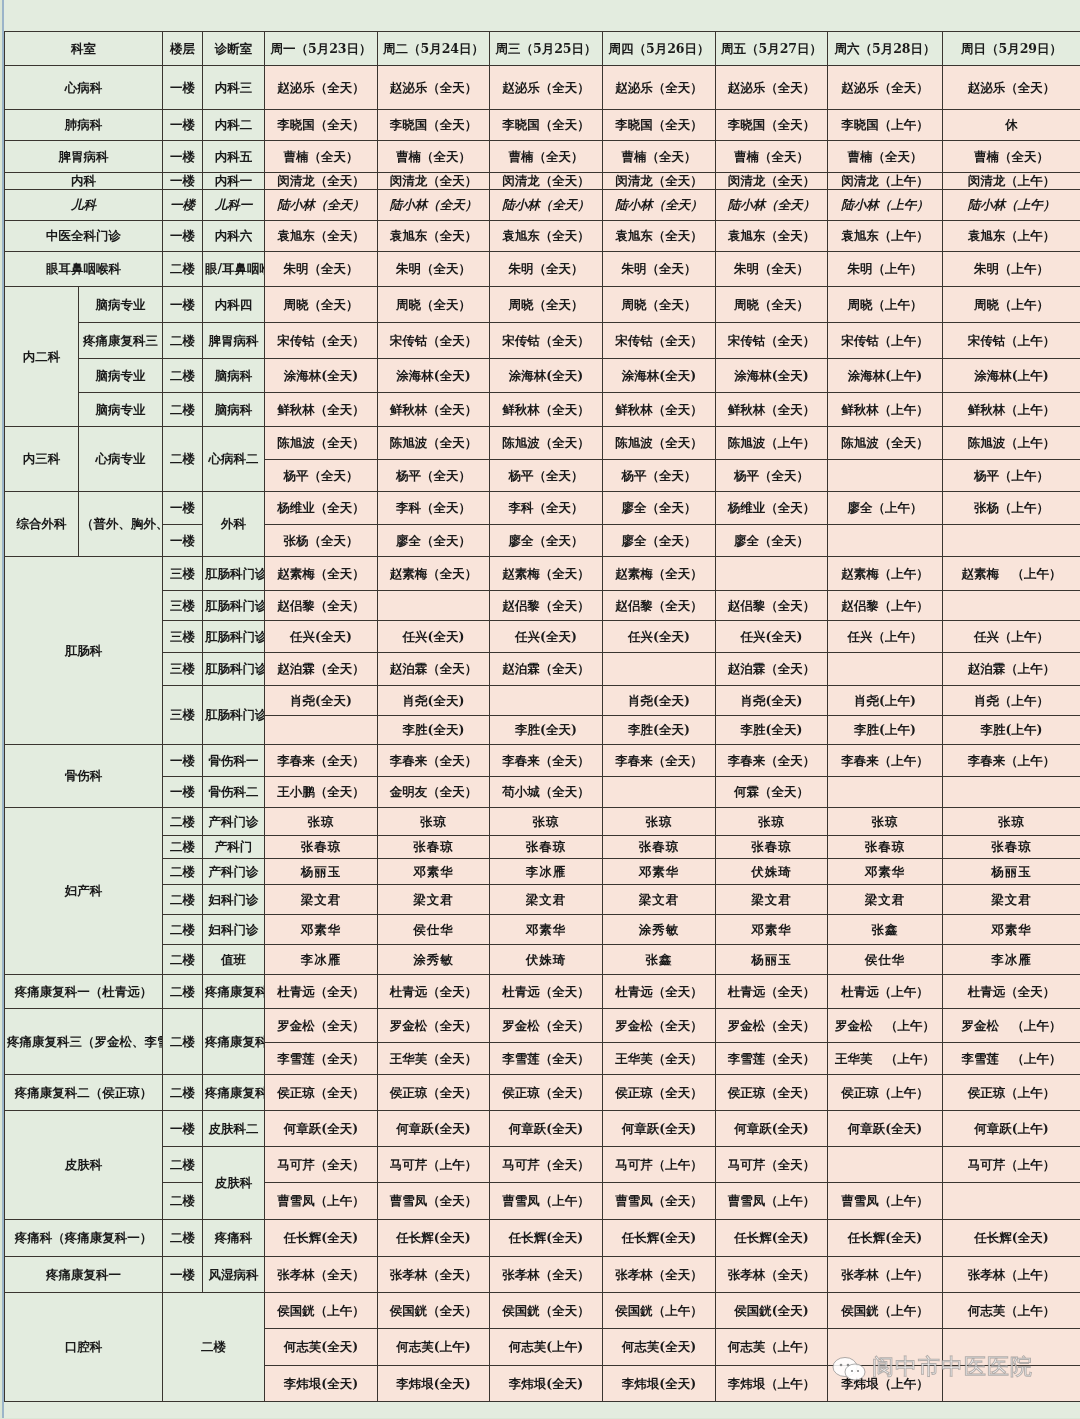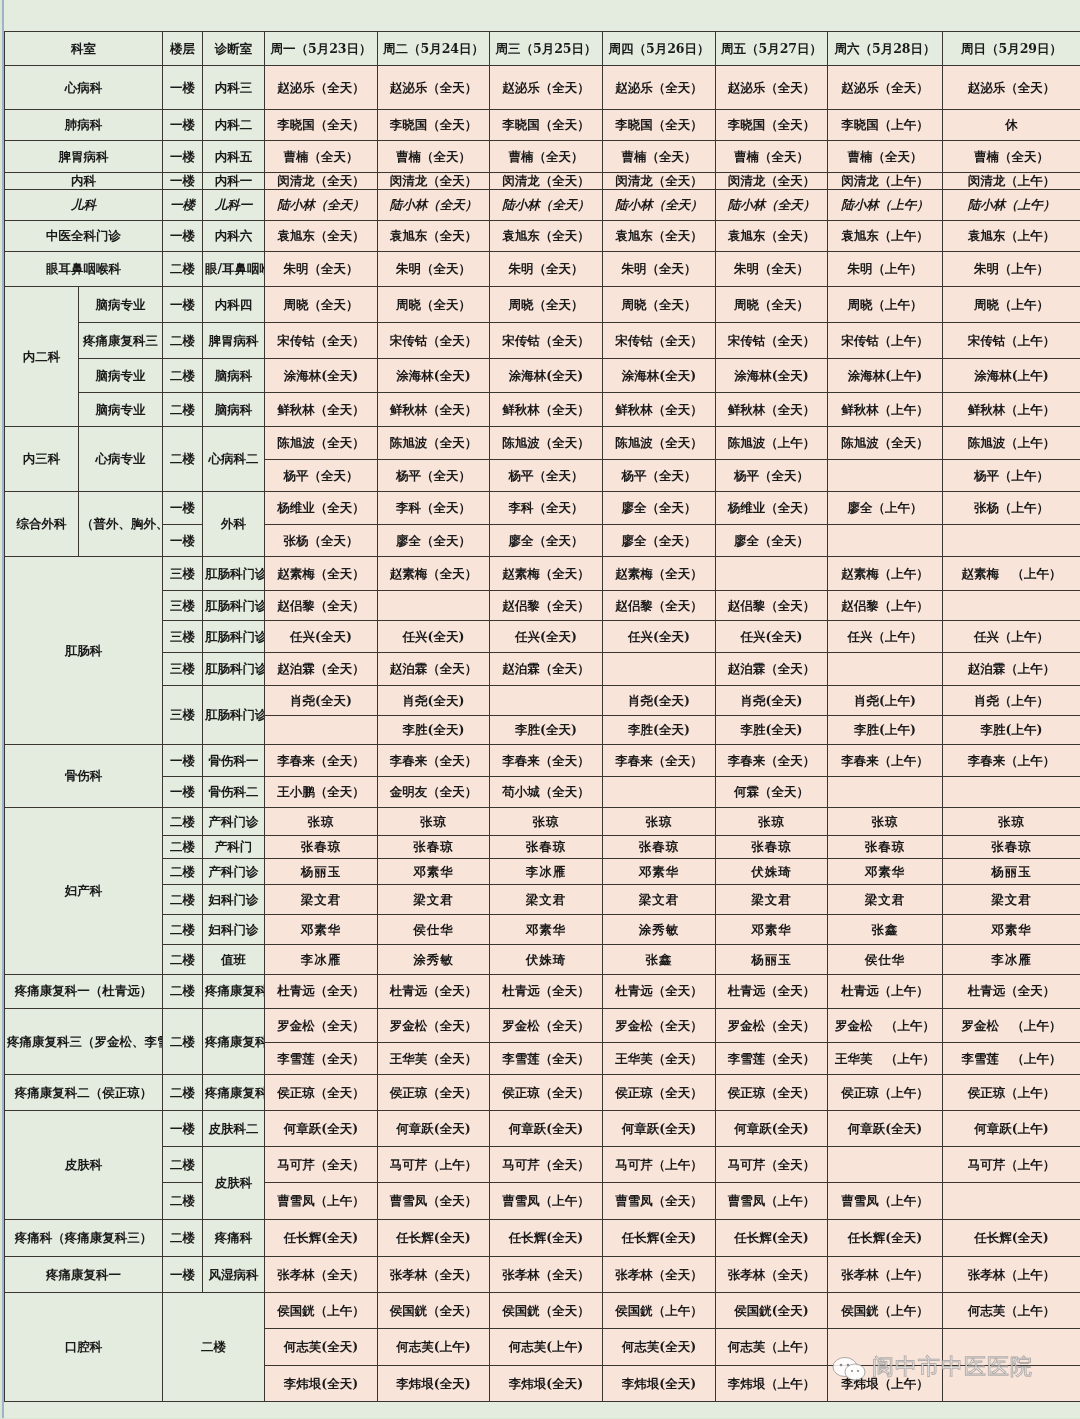--- a/index.html
+++ b/index.html
@@ -373,21 +373,21 @@
           <td class="lbl">二楼</td>
           <td class="lbl">值班</td>
           <td class="cell plain">李冰雁</td>
           <td class="cell plain">涂秀敏</td>
           <td class="cell plain">伏姝琦</td>
           <td class="cell plain">张鑫</td>
           <td class="cell plain">杨丽玉</td>
           <td class="cell plain">侯仕华</td>
           <td class="cell plain">李冰雁</td>
         </tr>
-        <tr style="height: 34px; font-family: Liberation Serif, serif;">
+        <tr style="height: 34px;">
           <td class="lbl" colspan="2">疼痛康复科一（杜青远）</td>
           <td class="lbl">二楼</td>
           <td class="lbl">疼痛康复科一</td>
           <td class="cell">杜青远（全天）</td>
           <td class="cell">杜青远（全天）</td>
           <td class="cell">杜青远（全天）</td>
           <td class="cell">杜青远（全天）</td>
           <td class="cell">杜青远（全天）</td>
           <td class="cell">杜青远（上午）</td>
           <td class="cell">杜青远（全天）</td>
@@ -452,21 +452,21 @@
           <td class="lbl">二楼</td>
           <td class="cell">曹雪凤（上午）</td>
           <td class="cell">曹雪凤（全天）</td>
           <td class="cell">曹雪凤（上午）</td>
           <td class="cell">曹雪凤（全天）</td>
           <td class="cell">曹雪凤（上午）</td>
           <td class="cell">曹雪凤（上午）</td>
           <td class="cell"></td>
         </tr>
         <tr style="height: 37px;">
-          <td class="lbl" colspan="2">疼痛科（疼痛康复科三）</td>
+          <td class="lbl" colspan="2">疼痛科（疼痛康复科一）</td>
           <td class="lbl">二楼</td>
           <td class="lbl">疼痛科</td>
           <td class="cell">任长辉(全天)</td>
           <td class="cell">任长辉(全天)</td>
           <td class="cell">任长辉(全天)</td>
           <td class="cell">任长辉(全天)</td>
           <td class="cell">任长辉(全天)</td>
           <td class="cell">任长辉(全天)</td>
           <td class="cell">任长辉(全天)</td>
         </tr>

